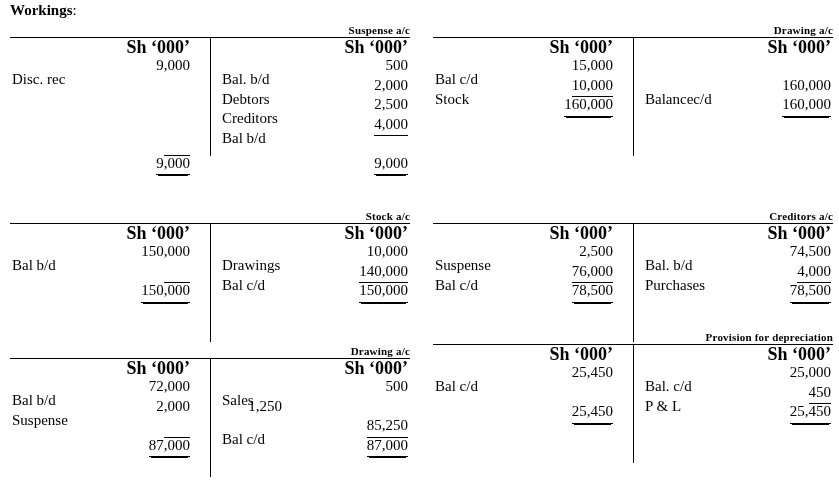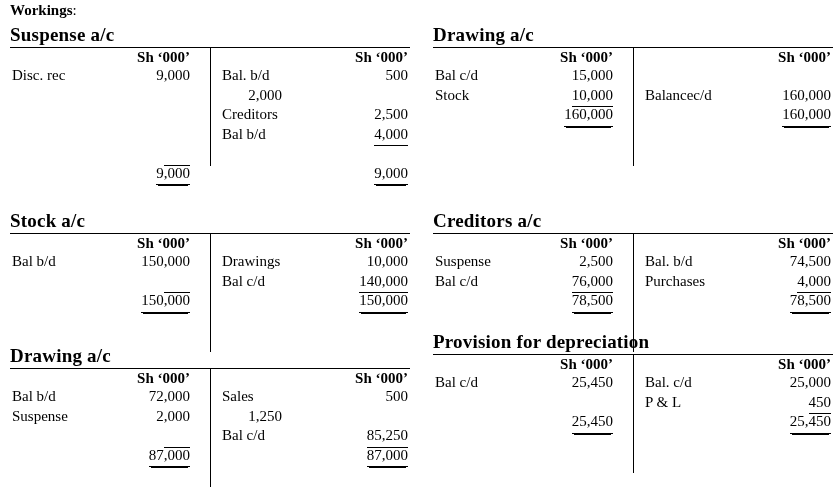--- a/index.html
+++ b/index.html
@@ -30,23 +30,23 @@
   .workings .colon {
     font-weight: normal;
   }
 
   
   .acct {
     position: absolute;
     width: 400px;
   }
   .acct .title {
-    text-align: left;
+    text-align: right;
     font-weight: bold;
-    font-size: 19px;
+    font-size: 11px;
     letter-spacing: .2px;
     padding-bottom: 1px;
   }
   .acct .rule {
     border-top: 1.4px solid #000;
     width: 100%;
     height: 0;
   }
   .acct .body {
     position: relative;
@@ -62,40 +62,41 @@
     padding-right: 6px;
   }
   .acct .side.right {
     padding-left: 9px;
     border-left: 1.4px solid #000;
   }
   .acct .hdr {
     display: flex;
     justify-content: flex-end;
     font-weight: bold;
-    font-size: 15px;
+    font-size: 18px;
     height: 18px;
     line-height: 18px;
   }
   .acct .hdr .hdr-txt {
     padding-right: 14px;
   }
   .acct .side.right .hdr .hdr-txt {
     padding-right: 2px;
   }
   .row {
     display: flex;
     font-size: 15px;
     line-height: 19.5px;
     height: 19.5px;
     white-space: nowrap;
   }
   .row .desc {
     flex: 1 1 auto;
     padding-left: 2px;
+    margin-top: 14px;
   }
   .row .amt {
     flex: 0 0 auto;
     text-align: right;
     min-width: 62px;
     padding-right: 14px;
   }
   .acct .side.right .row .amt {
     padding-right: 2px;
   }
@@ -160,20 +161,21 @@
         </div>
         <div class="side right">
           <div class="hdr">
             <span class="hdr-txt">Sh ‘000’</span>
           </div>
           <div class="row">
             <span class="desc">Bal. b/d</span>
             <span class="amt"><span class="">500</span></span>
           </div>
           <div class="row">
+            <span class="desc">Debtors</span>
             <span class="amt"><span class="">2,000</span></span>
           </div>
           <div class="row">
             <span class="desc">Creditors</span>
             <span class="amt"><span class="">2,500</span></span>
           </div>
           <div class="row">
             <span class="desc">Bal b/d</span>
             <span class="amt u1"><span class="sgl">4,000</span></span>
           </div>

